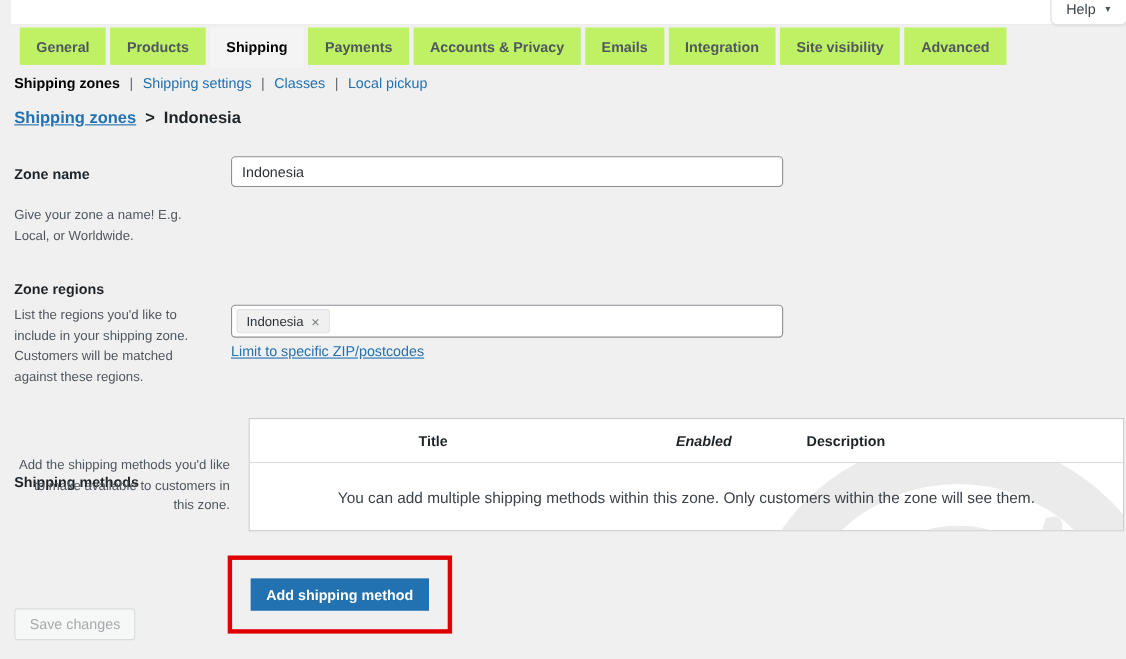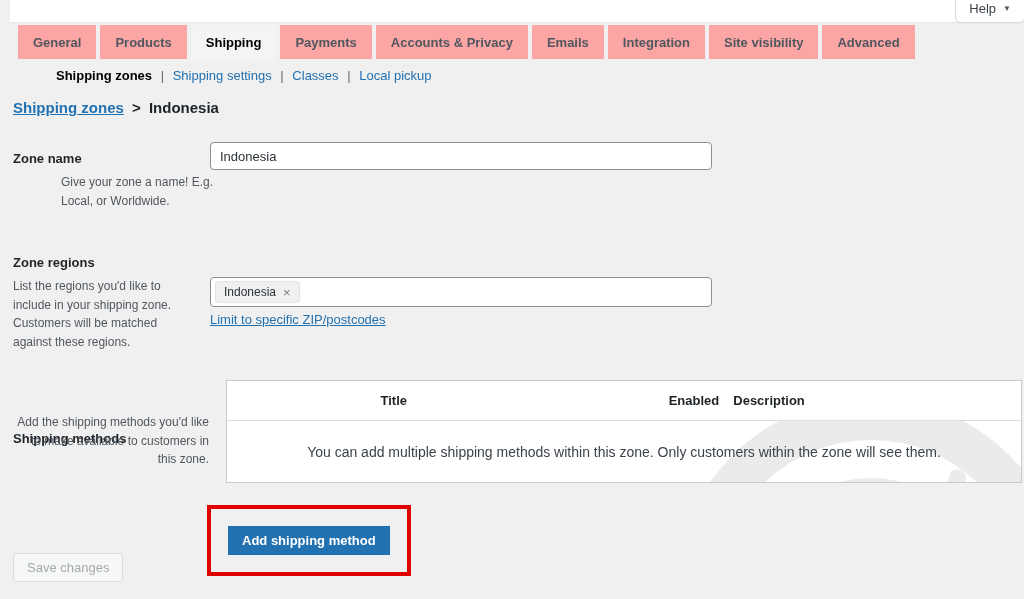--- a/index.html
+++ b/index.html
@@ -20,49 +20,49 @@
     padding: 8px 13px 6px 13px; font-size: 13px; color: #3c434a;
     display: flex; align-items: center; gap: 7px; cursor: pointer;
     box-shadow: 0 1px 1px rgba(0,0,0,0.04);
   }
   .caret-down { font-size: 8px; color: #50575e; line-height: 1; }
 
   .nav-tabs {
     position: absolute; left: 18px; top: 25px; display: flex; gap: 4px;
   }
   .nav-tab {
-    background: #fca5a5; color: #50575e;
+    background: #bef264; color: #50575e;
     font-size: 13px; font-weight: 600;
     padding: 10px 15px; height: 34px; cursor: pointer; white-space: nowrap;
   }
   .nav-tab.active {
     background: #f4f4f5; color: #000000; height: 37px;
   }
 
   .subnav {
-    position: absolute; left: 13px; top: 68px; font-size: 13px; color: #646970; margin-left: 43px;
+    position: absolute; left: 13px; top: 68px; font-size: 13px; color: #646970;
   }
   .subnav .current { font-weight: 700; color: #000000; }
   .subnav a { color: #2271b1; text-decoration: none; cursor: pointer; }
   .subnav .sep { color: #646970; margin: 0 5px; }
 
   .breadcrumb {
     position: absolute; left: 13px; top: 99px; font-size: 15px; font-weight: 700; color: #1d2327;
   }
   .breadcrumb a { color: #2271b1; text-decoration: underline; cursor: pointer; }
   .breadcrumb .sep { margin: 0 4px; }
 
   .field-label {
     position: absolute; left: 13px; font-size: 13px; font-weight: 700; color: #1d2327;
   }
   .field-desc {
     position: absolute; left: 13px; font-size: 12px; color: #50575e; line-height: 1.55;
   }
   .lbl-zone-name { top: 151px; }
-  .desc-zone-name { top: 173px; width: 172px; margin-left: 48px; }
+  .desc-zone-name { top: 186px; width: 172px; }
   .lbl-zone-regions { top: 255px; }
   .desc-zone-regions { top: 277px; width: 186px; }
   .lbl-methods { top: 391px; margin-top: 40px; }
   .desc-methods { top: 413px; width: 196px; text-align: right; }
 
   .zone-name-input {
     position: absolute; left: 210px; top: 142px; width: 502px; height: 28px;
     background: #ffffff; border: 1px solid #8c8f94; border-radius: 4px;
     font-family: inherit; font-size: 13px; color: #2c3338; padding: 0 9px;
   }
@@ -86,21 +86,21 @@
     position: absolute; left: 210px; top: 380px; width: 796px;
     background: #ffffff; border: 1px solid #c9cace; margin-left: 16px;
   }
   .mt-header {
     display: flex; height: 40px; align-items: center;
     border-bottom: 1px solid #dcdcde;
     font-size: 13px; font-weight: 700; color: #1d2327;
     position: relative; z-index: 2; background: transparent;
   }
   .mt-col-title { width: 42%; text-align: center; }
-  .mt-col-enabled { width: 20%; text-align: right; }
+  .mt-col-enabled { width: 20%; text-align: center; font-style: italic; }
   .mt-col-desc { width: 38%; text-align: left; padding-left: 14px; }
   .mt-body {
     position: relative; height: 61px; overflow: hidden;
     display: flex; align-items: center; justify-content: center;
   }
   .mt-empty-msg {
     position: relative; z-index: 2; font-size: 14px; color: #3c434a; text-align: center;
   }
   .watermark {
     position: absolute; right: 0; top: -42px; z-index: 1; pointer-events: none;

